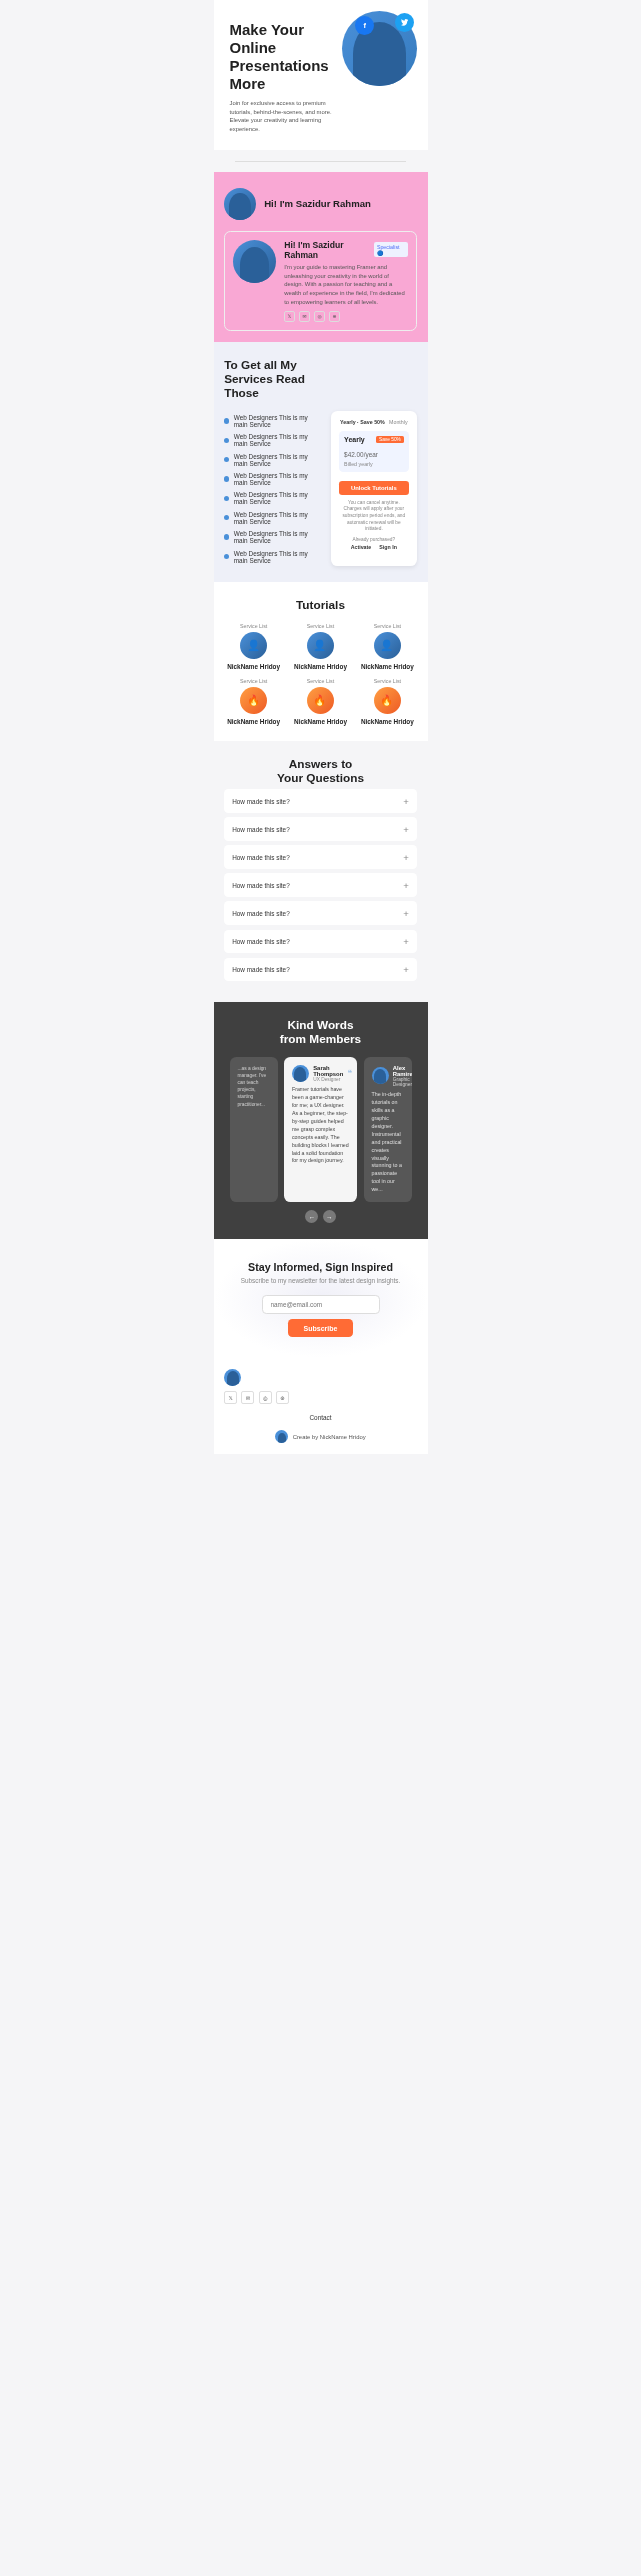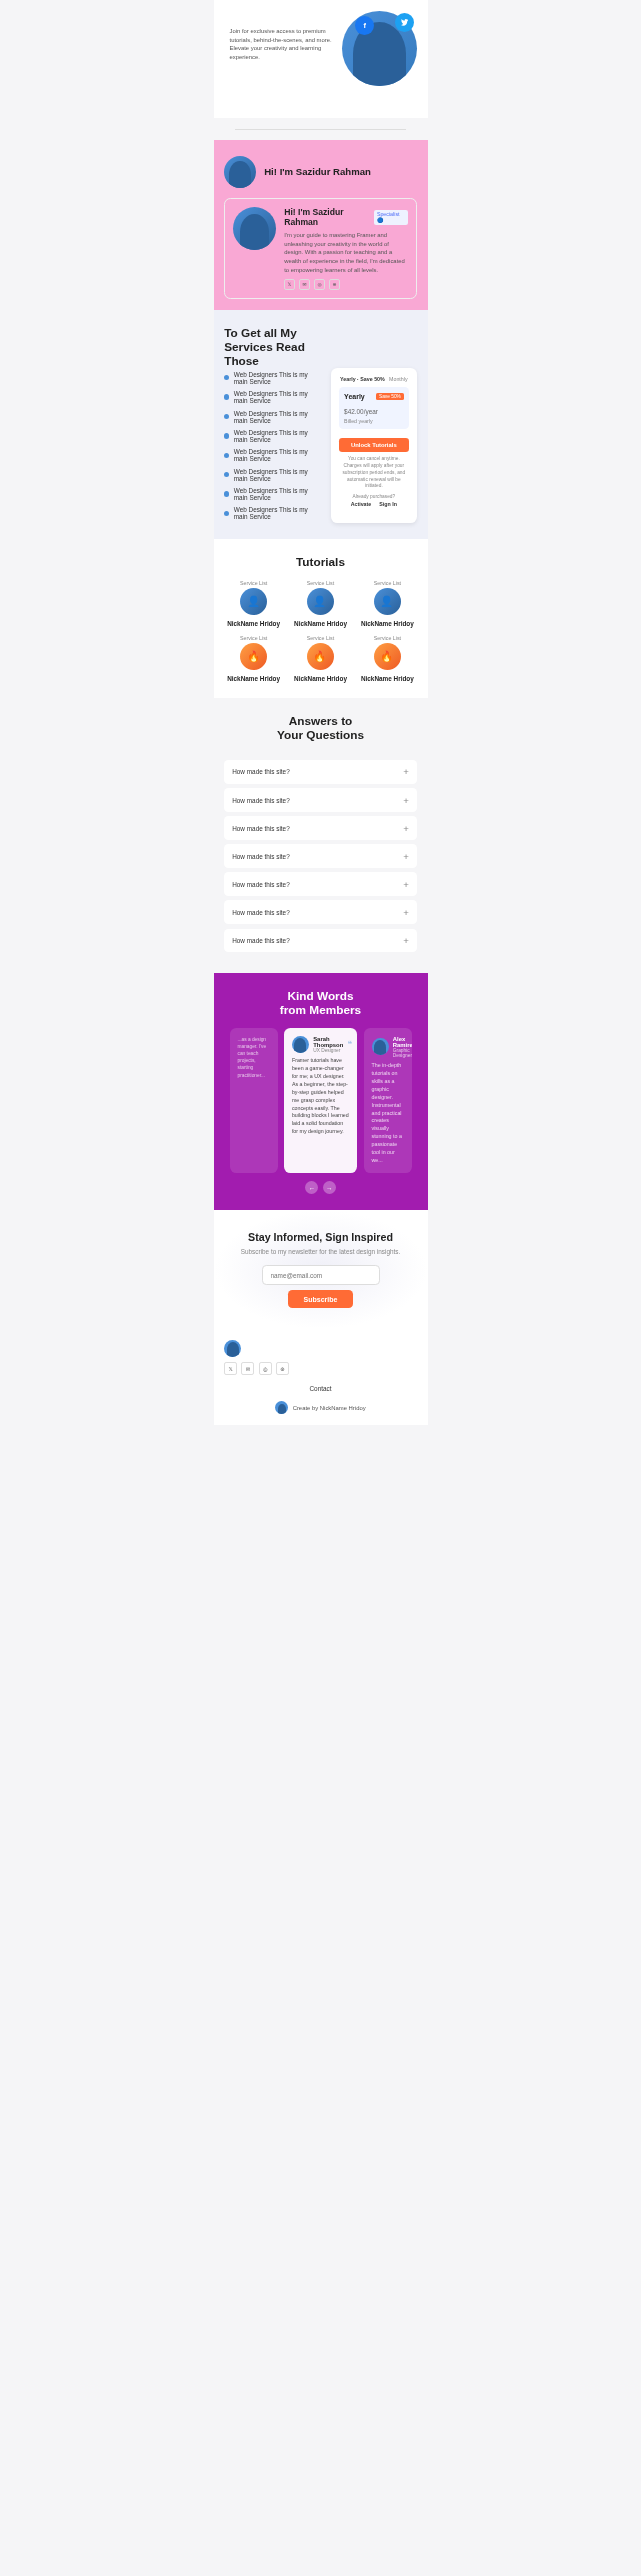--- a/index.html
+++ b/index.html
@@ -30,21 +30,21 @@
     .profile-avatar-lg { width: 43px; height: 43px; border-radius: 50%; background: linear-gradient(135deg, #4a90d9, #2a6099); overflow: hidden; flex-shrink: 0; display: flex; align-items: flex-end; justify-content: center; }
     .profile-avatar-lg-inner { width: 29px; height: 36px; background: #2a6099; border-radius: 50% 50% 0 0; }
     .profile-info h3 { font-size: 8.6px; font-weight: 700; }
     .specialist-badge { background: #eef2ff; color: #4f6ef7; font-size: 5.3px; padding: 1.1px 3.2px; border-radius: 2.1px; margin-left: 3.2px; }
     .profile-info p { font-size: 5.9px; color: #555; line-height: 1.5; margin-top: 3.2px; }
     .social-icons { display: flex; gap: 4.3px; margin-top: 4.3px; }
     .social-icon { width: 10.7px; height: 10.7px; border: 0.5px solid #ddd; border-radius: 2.1px; display: flex; align-items: center; justify-content: center; font-size: 4.8px; color: #555; }
 
     
     .services-section { background: #eef0f8; padding: 16px 10.7px; }
-    .services-section h2 { font-size: 11.8px; font-weight: 800; margin-bottom: 0; max-width: 86px; line-height: 1.2; }
+    .services-section h2 { font-size: 11.8px; font-weight: 800; margin-bottom: 11px; max-width: 86px; line-height: 1.2; }
     .services-layout { display: flex; gap: 8px; }
     .services-list { flex: 1; }
     .service-item { display: flex; align-items: center; gap: 4.3px; padding: 2.7px 0; font-size: 6.4px; color: #333; }
     .service-dot { width: 5.3px; height: 5.3px; border-radius: 50%; background: #4a90d9; flex-shrink: 0; }
     .pricing-card { width: 86px; background: #fff; border-radius: 6.4px; padding: 8px; box-shadow: 0 1.1px 4.3px rgba(0,0,0,0.08); flex-shrink: 0; }
     .pricing-toggle { display: flex; align-items: center; justify-content: center; gap: 4.3px; font-size: 5.3px; margin-bottom: 5.3px; }
     .yearly-label { color: #333; font-weight: 600; }
     .monthly-label { color: #888; }
     .plan-card { background: #f0f4ff; border-radius: 4.3px; padding: 5.3px; margin-bottom: 4.3px; position: relative; }
     .plan-card-header { display: flex; justify-content: space-between; align-items: center; }
@@ -65,27 +65,27 @@
     .licensing-section h2 { font-size: 11.8px; font-weight: 800; text-align: center; margin-bottom: 10.7px; }
     .licensing-grid { display: grid; grid-template-columns: repeat(3, 1fr); gap: 8px; }
     .license-card { text-align: center; }
     .license-card-label { font-size: 5.3px; color: #888; margin-bottom: 2.7px; }
     .license-icon { width: 27px; height: 27px; margin: 0 auto 4.3px; border-radius: 50%; background: linear-gradient(135deg, #4a90d9, #2a6099); display: flex; align-items: center; justify-content: center; font-size: 10.7px; }
     .license-icon.orange { background: linear-gradient(135deg, #ff9f43, #ee5a24); }
     .license-name { font-size: 6.4px; font-weight: 700; }
 
     
     .faq-section { background: #f5f5f7; padding: 16px 10.7px; }
-    .faq-section h2 { font-size: 11.8px; font-weight: 800; text-align: center; margin-bottom: 18px; line-height: 1.2; }
+    .faq-section h2 { font-size: 11.8px; font-weight: 800; text-align: center; margin-bottom: 4px; line-height: 1.2; }
     .faq-item { background: #fff; border-radius: 4.3px; padding: 6.4px 8px; margin-bottom: 4.3px; display: flex; justify-content: space-between; align-items: center; cursor: pointer; }
     .faq-question { font-size: 6.4px; color: #333; font-weight: 500; }
     .faq-plus { font-size: 9.6px; color: #888; font-weight: 300; }
 
     
-    .testimonials-section { background: #a21caf; padding: 16px 16px; }
+    .testimonials-section { background: #404040; padding: 16px 16px; }
     .testimonials-section h2 { font-size: 11.8px; font-weight: 800; text-align: center; color: #fff; margin-bottom: 10.7px; line-height: 1.2; }
     .testimonials-wrapper { overflow: hidden; }
     .testimonials-row { display: flex; gap: 6.4px; }
     .testimonial-card { background: rgba(255,255,255,0.15); border-radius: 6.4px; padding: 8px; flex: 1; min-width: 0; }
     .testimonial-card.center { background: rgba(255,255,255,0.95); }
     .testimonial-header { display: flex; align-items: center; gap: 4.3px; margin-bottom: 4.3px; }
     .test-avatar { width: 17px; height: 17px; border-radius: 50%; background: #4a90d9; flex-shrink: 0; display: flex; align-items: flex-end; justify-content: center; overflow: hidden; }
     .test-avatar-inner { width: 11.8px; height: 15px; background: #2a6099; border-radius: 50% 50% 0 0; }
     .test-name { font-size: 5.9px; font-weight: 700; color: #fff; }
     .test-title { font-size: 4.8px; color: rgba(255,255,255,0.7); }
@@ -114,20 +114,21 @@
     .footer-creator { display: flex; align-items: center; justify-content: center; gap: 4.3px; }
     .creator-avatar { width: 13px; height: 13px; border-radius: 50%; background: #4a90d9; overflow: hidden; display: flex; align-items: flex-end; justify-content: center; }
     .creator-avatar-inner { width: 8.6px; height: 10.7px; background: #2a6099; border-radius: 50% 50% 0 0; }
     .footer-creator-text { font-size: 5.9px; color: #555; }
   </style>
 </head>
 <body>
 
 <div class="hero">
   <div class="hero-text">
+    <h1>Make Your Online Presentations More</h1>
     <p>Join for exclusive access to premium tutorials, behind-the-scenes, and more. Elevate your creativity and learning experience.</p>
   </div>
   <div class="hero-image">
     <div class="avatar-circle">
       <div class="avatar-placeholder"></div>
     </div>
     <div class="social-badge fb-badge">f</div>
     <div class="social-badge tw-badge">
       <svg width="7.5" height="7.5" viewBox="0 0 24 24" fill="white">
           <path d="M23 3a10.9 10.9 0 01-3.14 1.53A4.48 4.48 0 0022.43 1a9 9 0 01-2.88 1.1A4.52 4.52 0 0016.11 0c-2.5 0-4.52 2.03-4.52 4.52 0 .35.04.7.11 1.03A12.83 12.83 0 011.64.89a4.52 4.52 0 001.4 6.03 4.49 4.49 0 01-2.05-.57v.06a4.52 4.52 0 003.63 4.43 4.55 4.55 0 01-2.04.08 4.52 4.52 0 004.22 3.14A9.07 9.07 0 010 19.54 12.8 12.8 0 006.92 21.5c8.3 0 12.85-6.88 12.85-12.85 0-.2 0-.39-.01-.58A9.17 9.17 0 0023 3z"></path>

